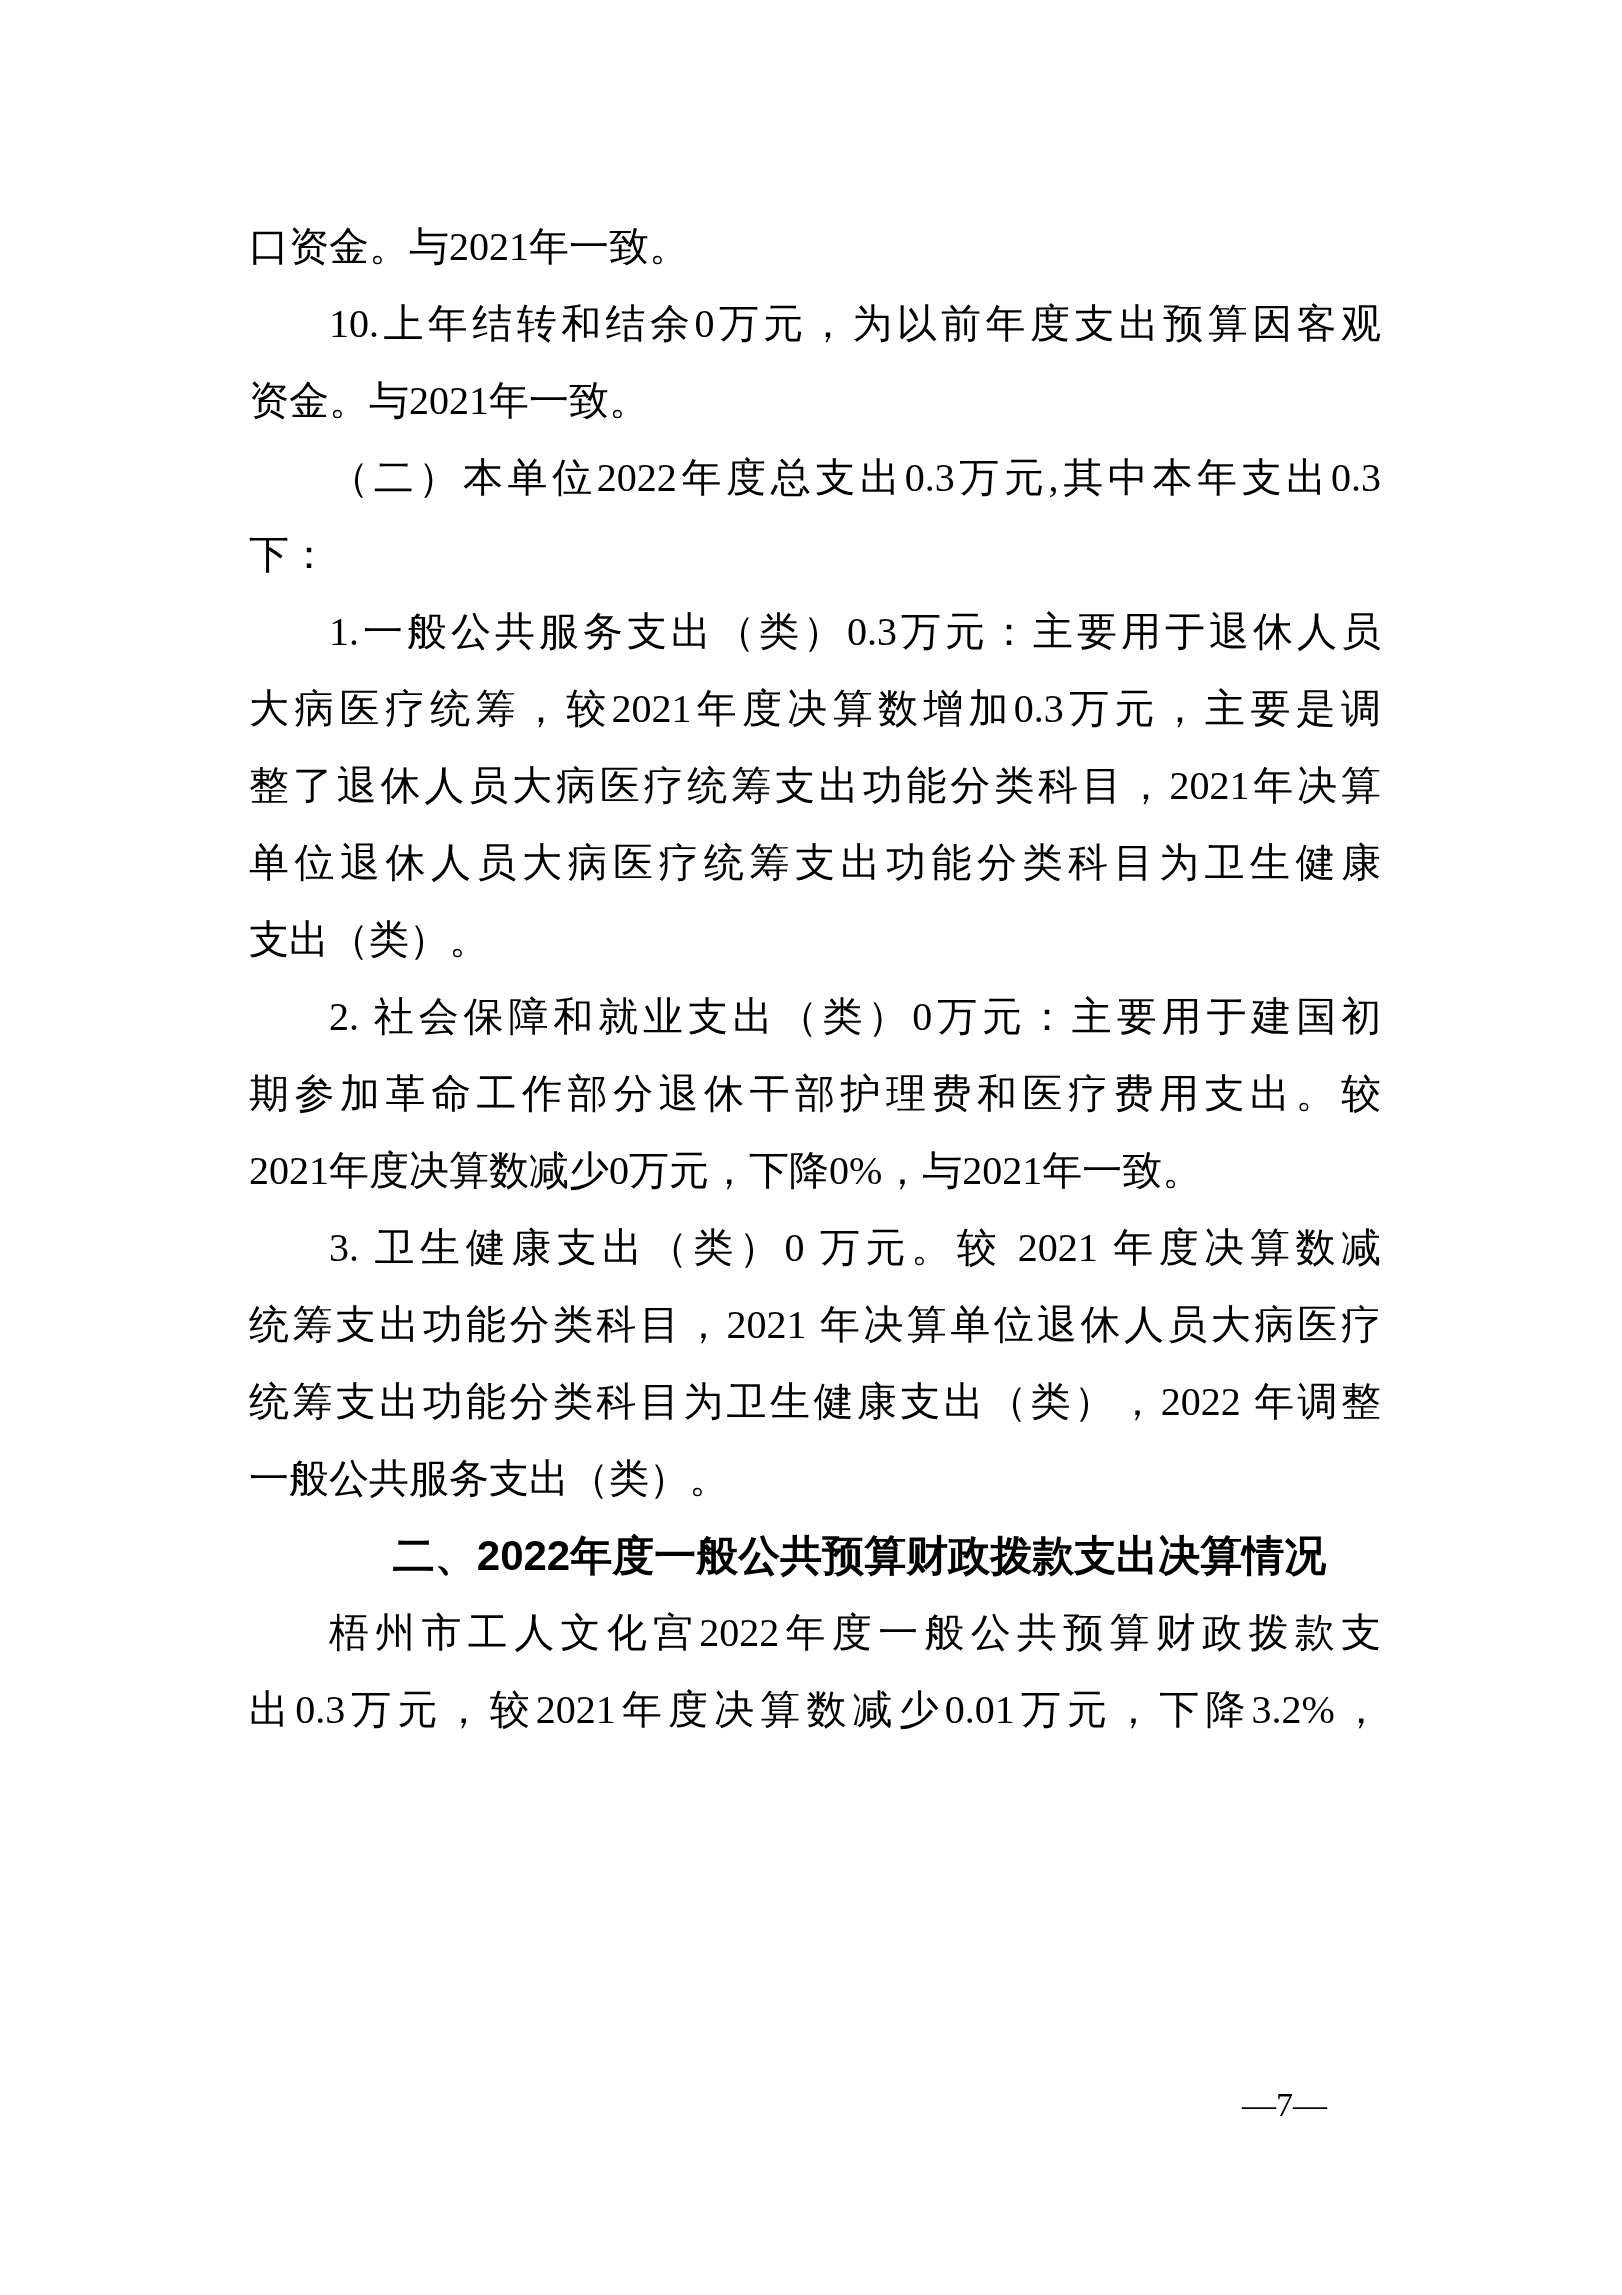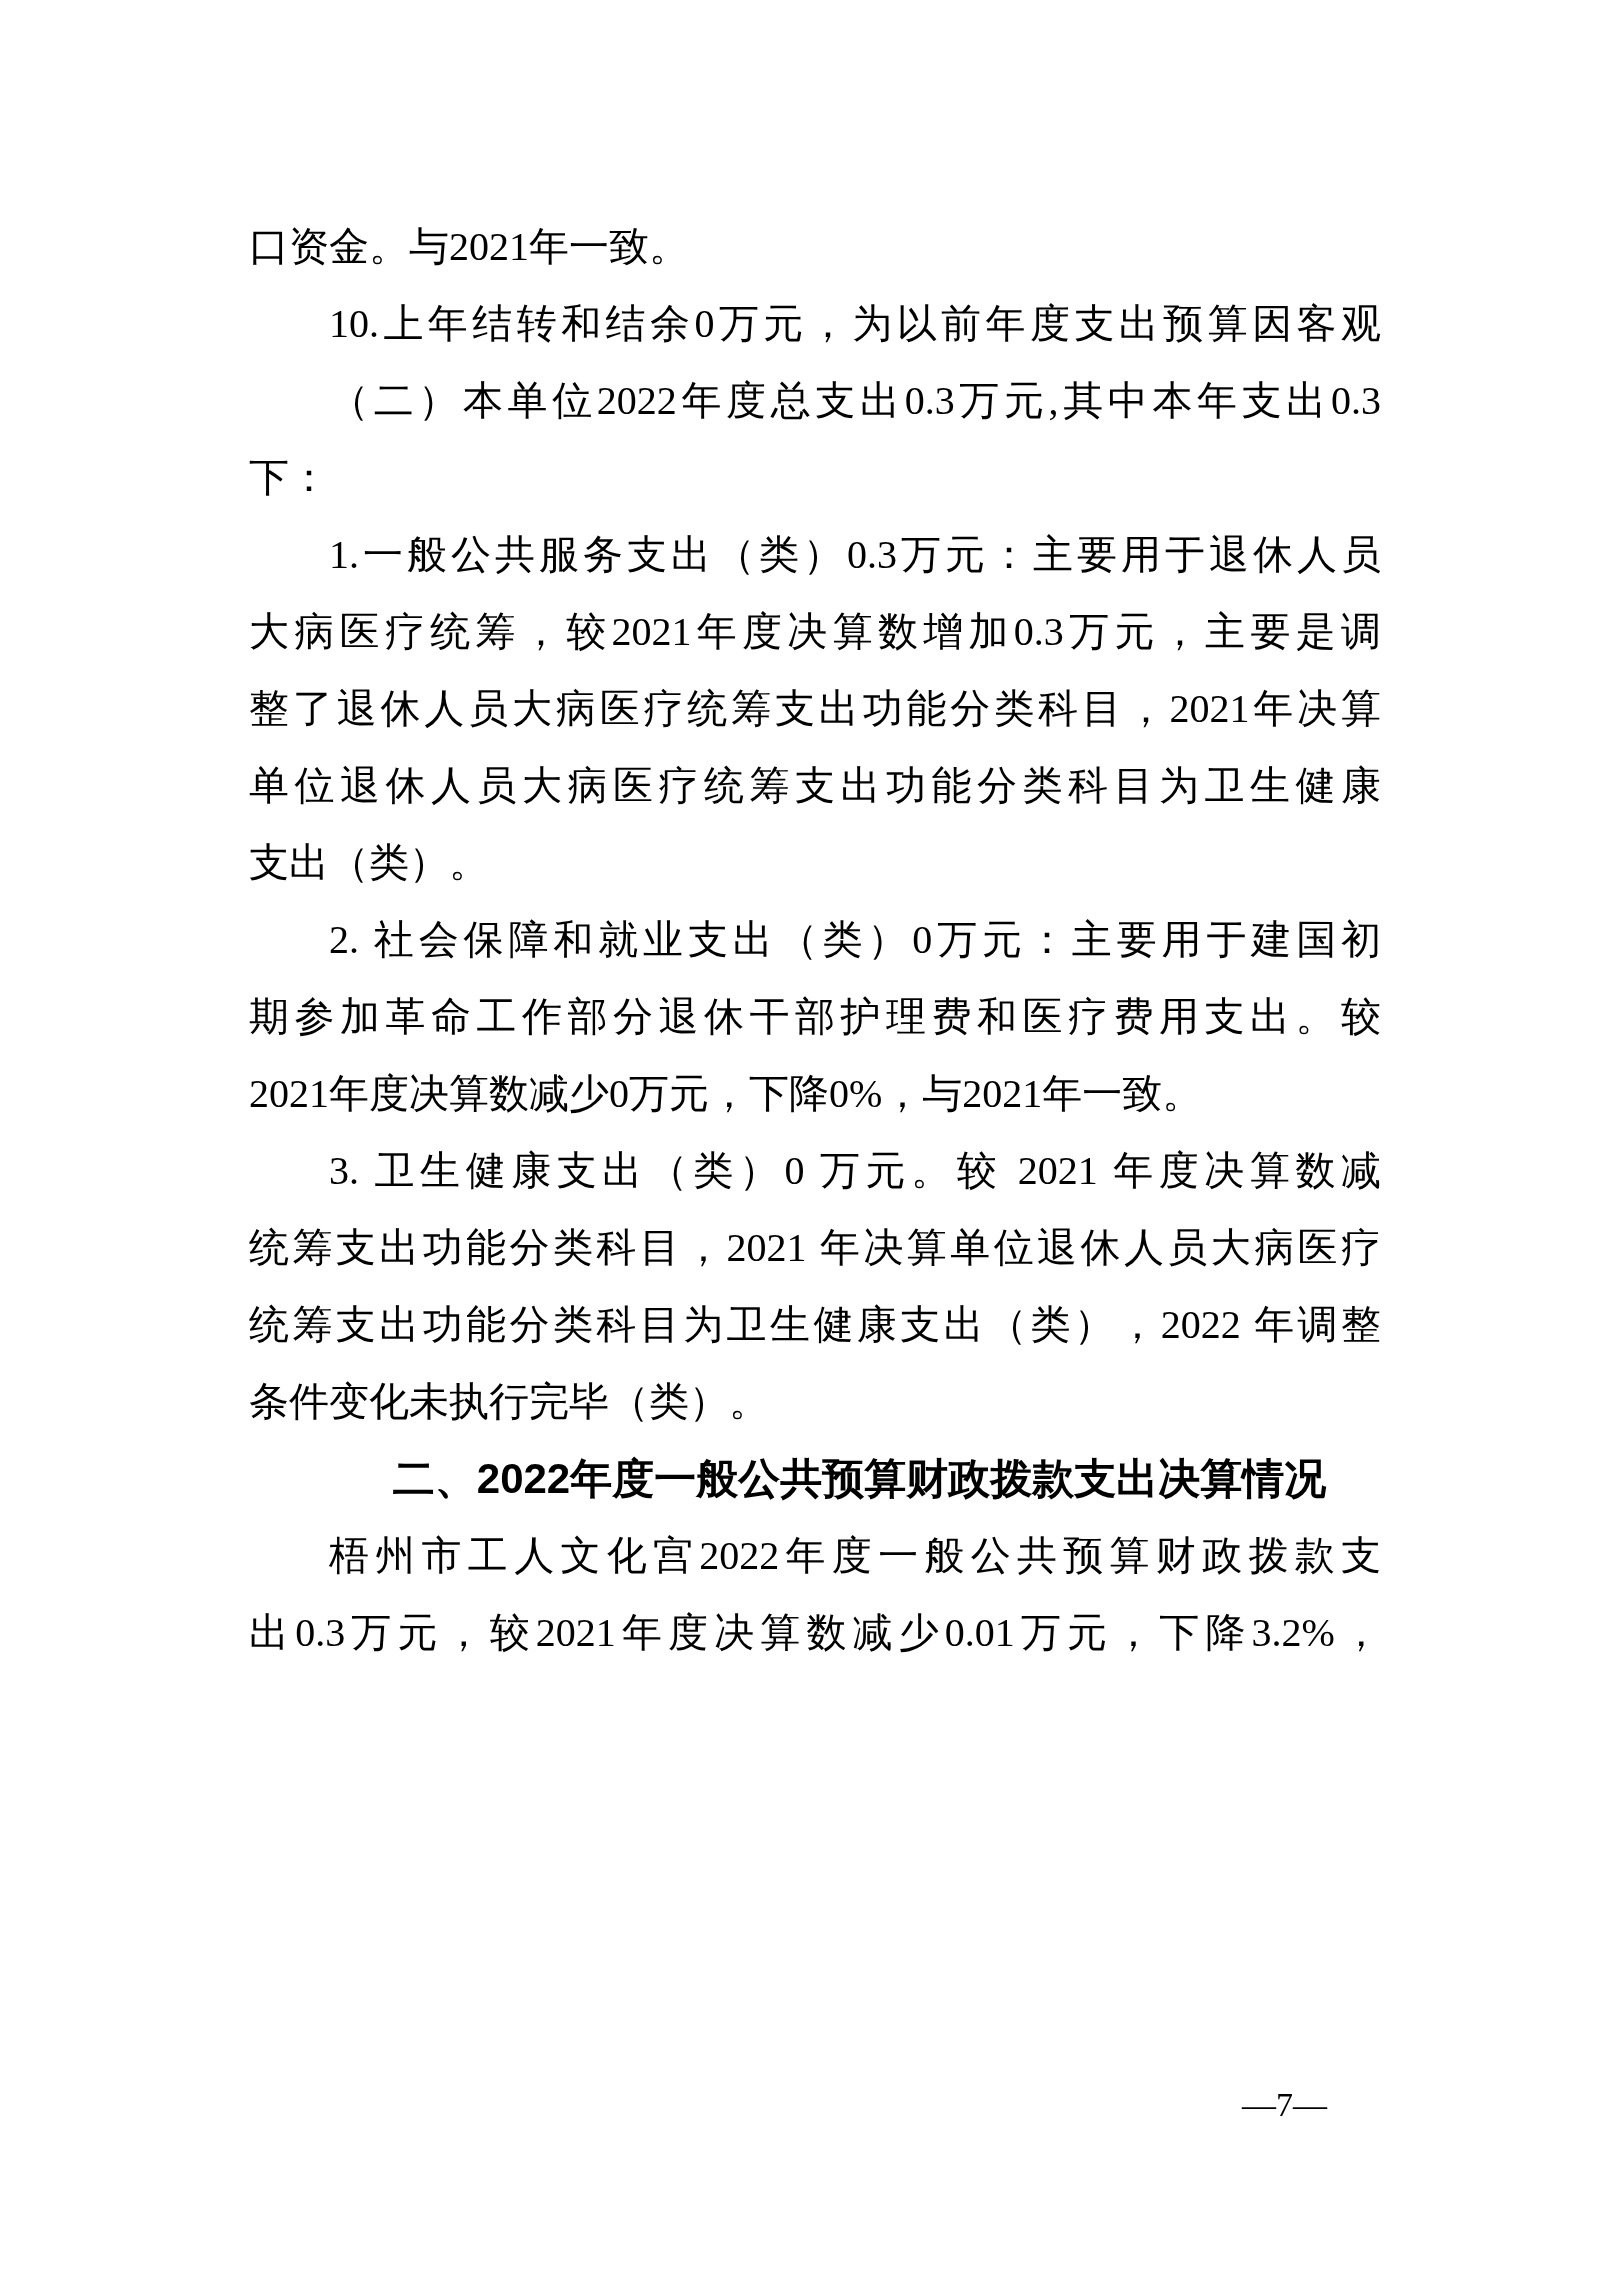--- a/index.html
+++ b/index.html
@@ -66,33 +66,34 @@
       color: #000000;
     }
   </style>
 </head>
 <body>
 
 <div class="page">
   <div class="text-block">
     <div class="line plain">口资金。与2021年一致。</div>
     <div class="line indent justify">10.上年结转和结余0万元，为以前年度支出预算因客观</div>
+    <div class="line plain">资金。与2021年一致。</div>
     <div class="line indent justify">（二）本单位2022年度总支出0.3万元,其中本年支出0.3</div>
     <div class="line plain">下：</div>
     <div class="line indent justify">1.一般公共服务支出（类）0.3万元：主要用于退休人员</div>
     <div class="line justify">大病医疗统筹，较2021年度决算数增加0.3万元，主要是调</div>
     <div class="line justify">整了退休人员大病医疗统筹支出功能分类科目，2021年决算</div>
     <div class="line justify">单位退休人员大病医疗统筹支出功能分类科目为卫生健康</div>
     <div class="line plain">支出（类）。</div>
     <div class="line indent justify">2. 社会保障和就业支出（类）0万元：主要用于建国初</div>
     <div class="line justify">期参加革命工作部分退休干部护理费和医疗费用支出。较</div>
     <div class="line plain">2021年度决算数减少0万元，下降0%，与2021年一致。</div>
     <div class="line indent justify">3. 卫生健康支出（类）0 万元。较 2021 年度决算数减</div>
     <div class="line justify">统筹支出功能分类科目，2021 年决算单位退休人员大病医疗</div>
     <div class="line justify">统筹支出功能分类科目为卫生健康支出（类），2022 年调整</div>
-    <div class="line plain">条件变化未执行完毕（类）。</div>
+    <div class="line plain">一般公共服务支出（类）。</div>
     <div class="line heading">二、2022年度一般公共预算财政拨款支出决算情况</div>
     <div class="line indent justify">梧州市工人文化宫2022年度一般公共预算财政拨款支</div>
     <div class="line justify">出0.3万元，较2021年度决算数减少0.01万元，下降3.2%，</div>
   </div>
   <div class="page-number">—7—</div>
 </div>
 
 
 </body></html>

